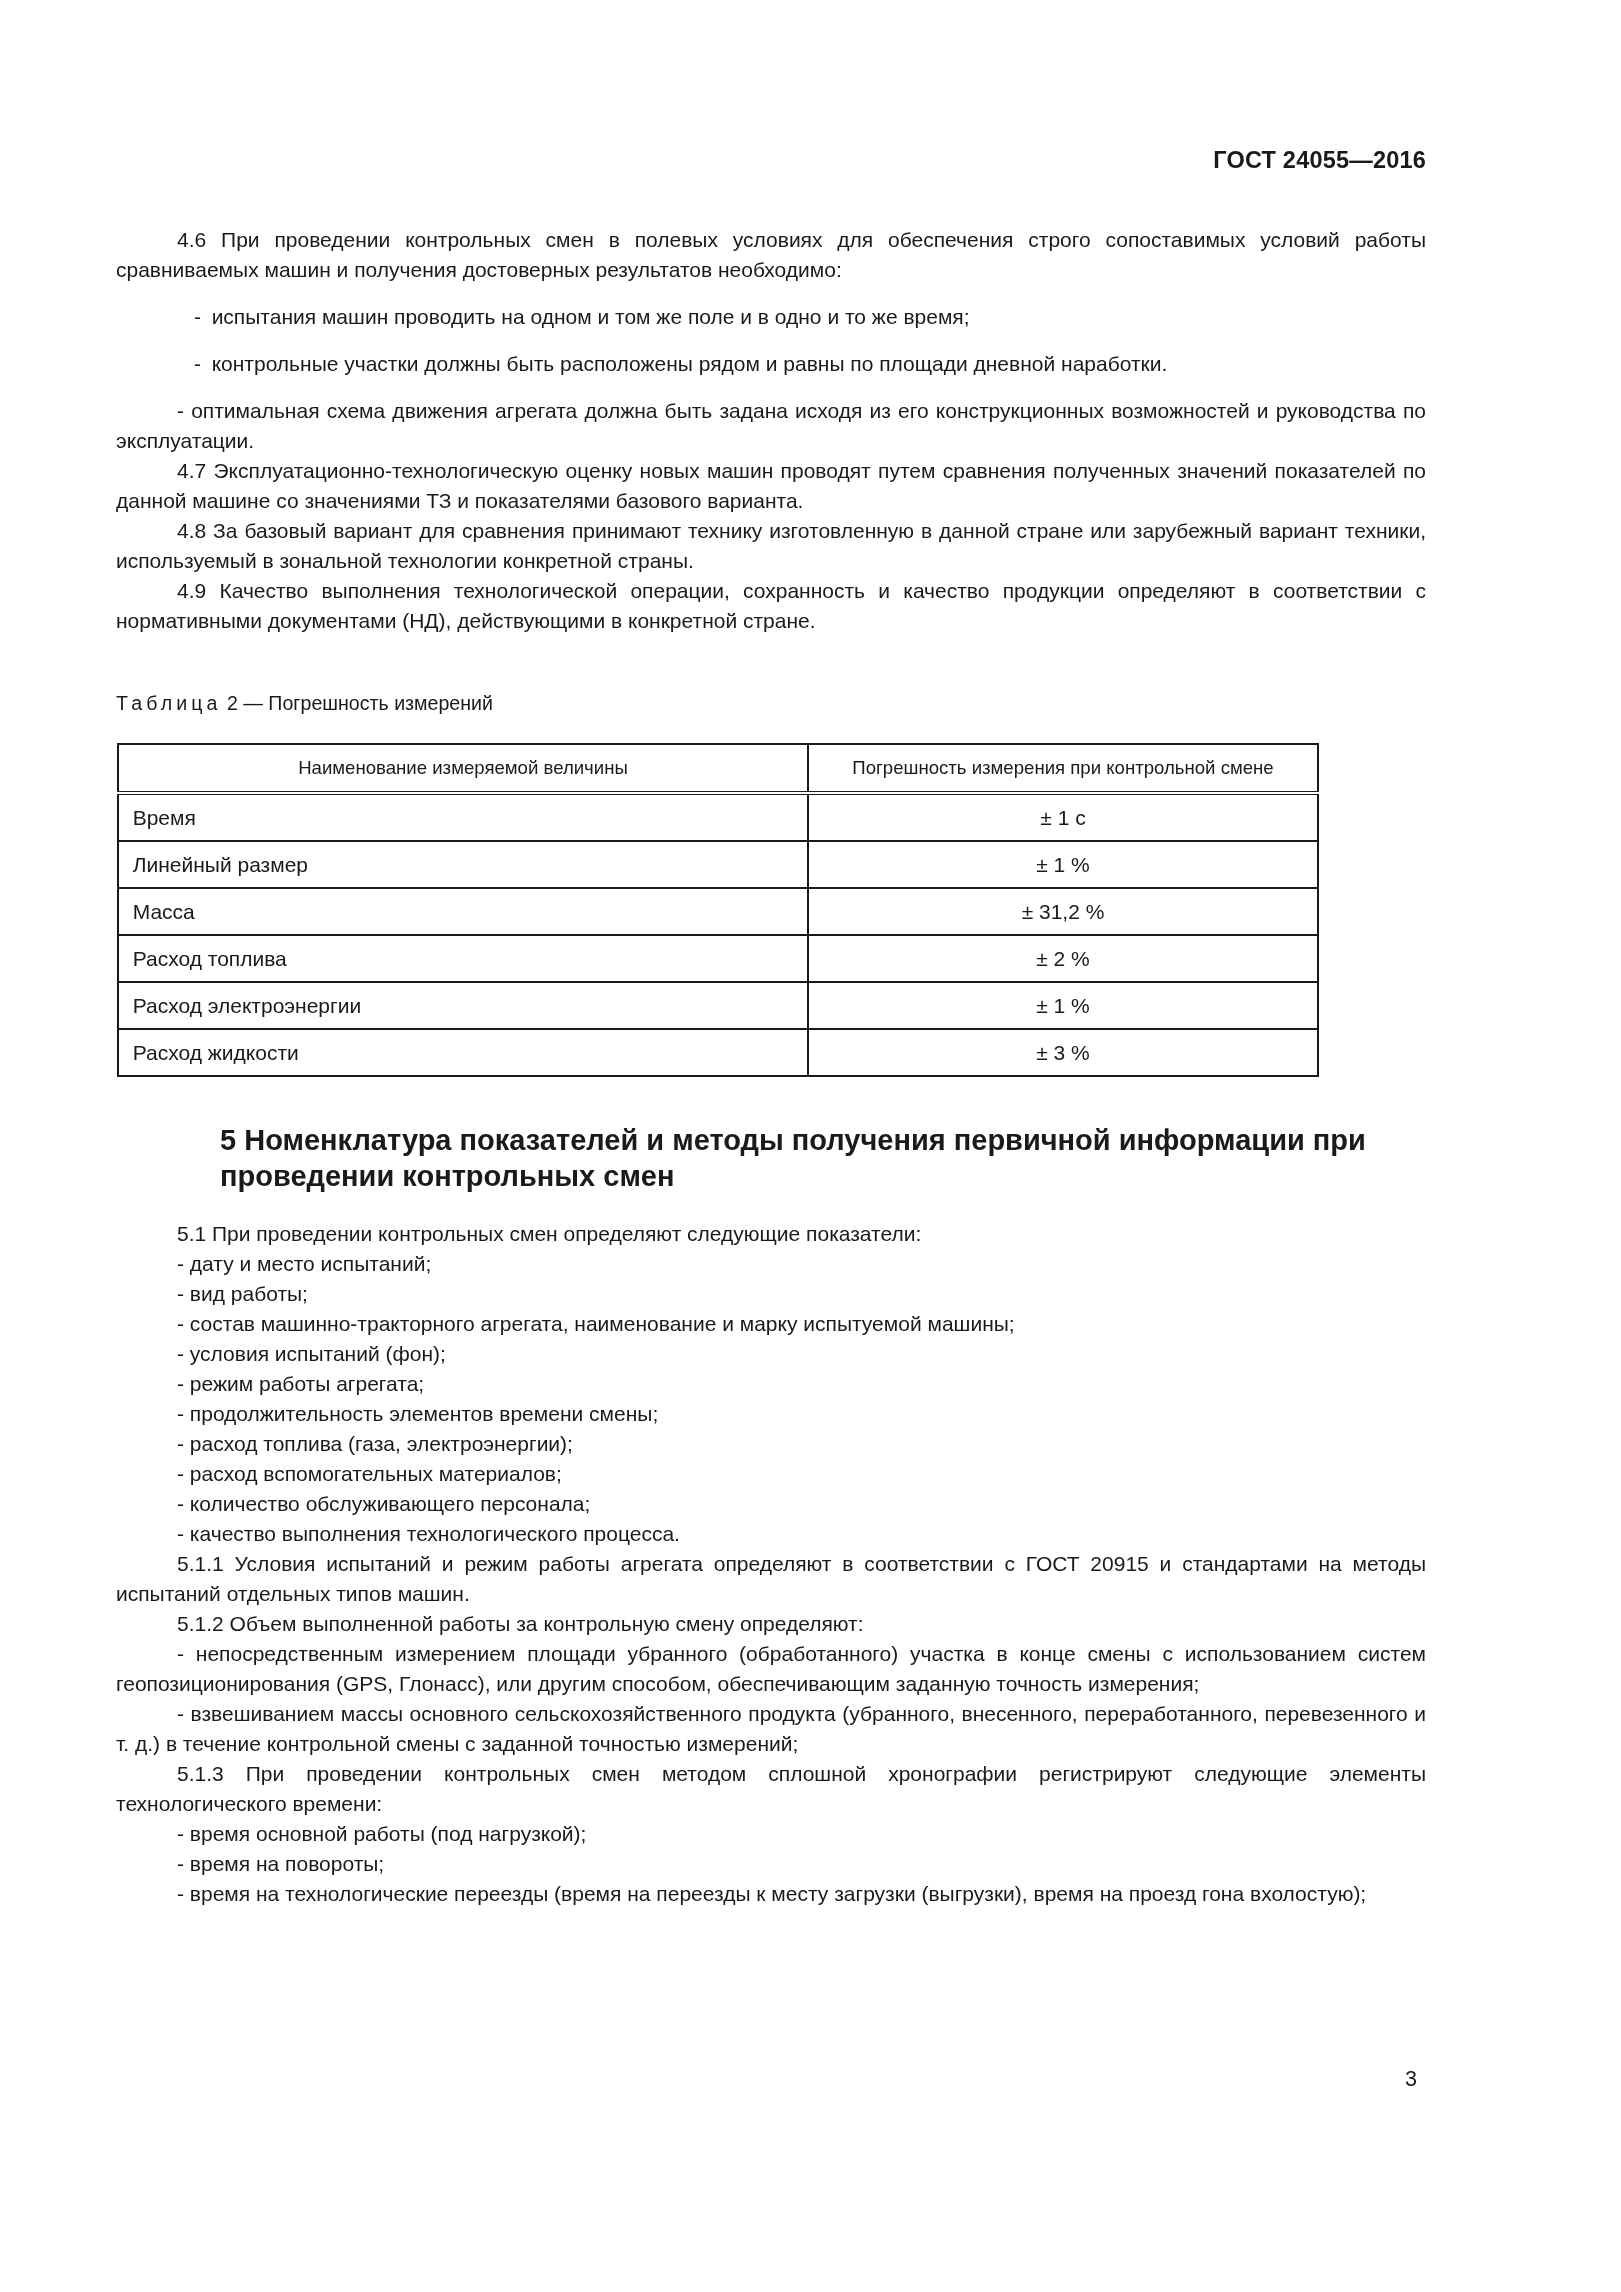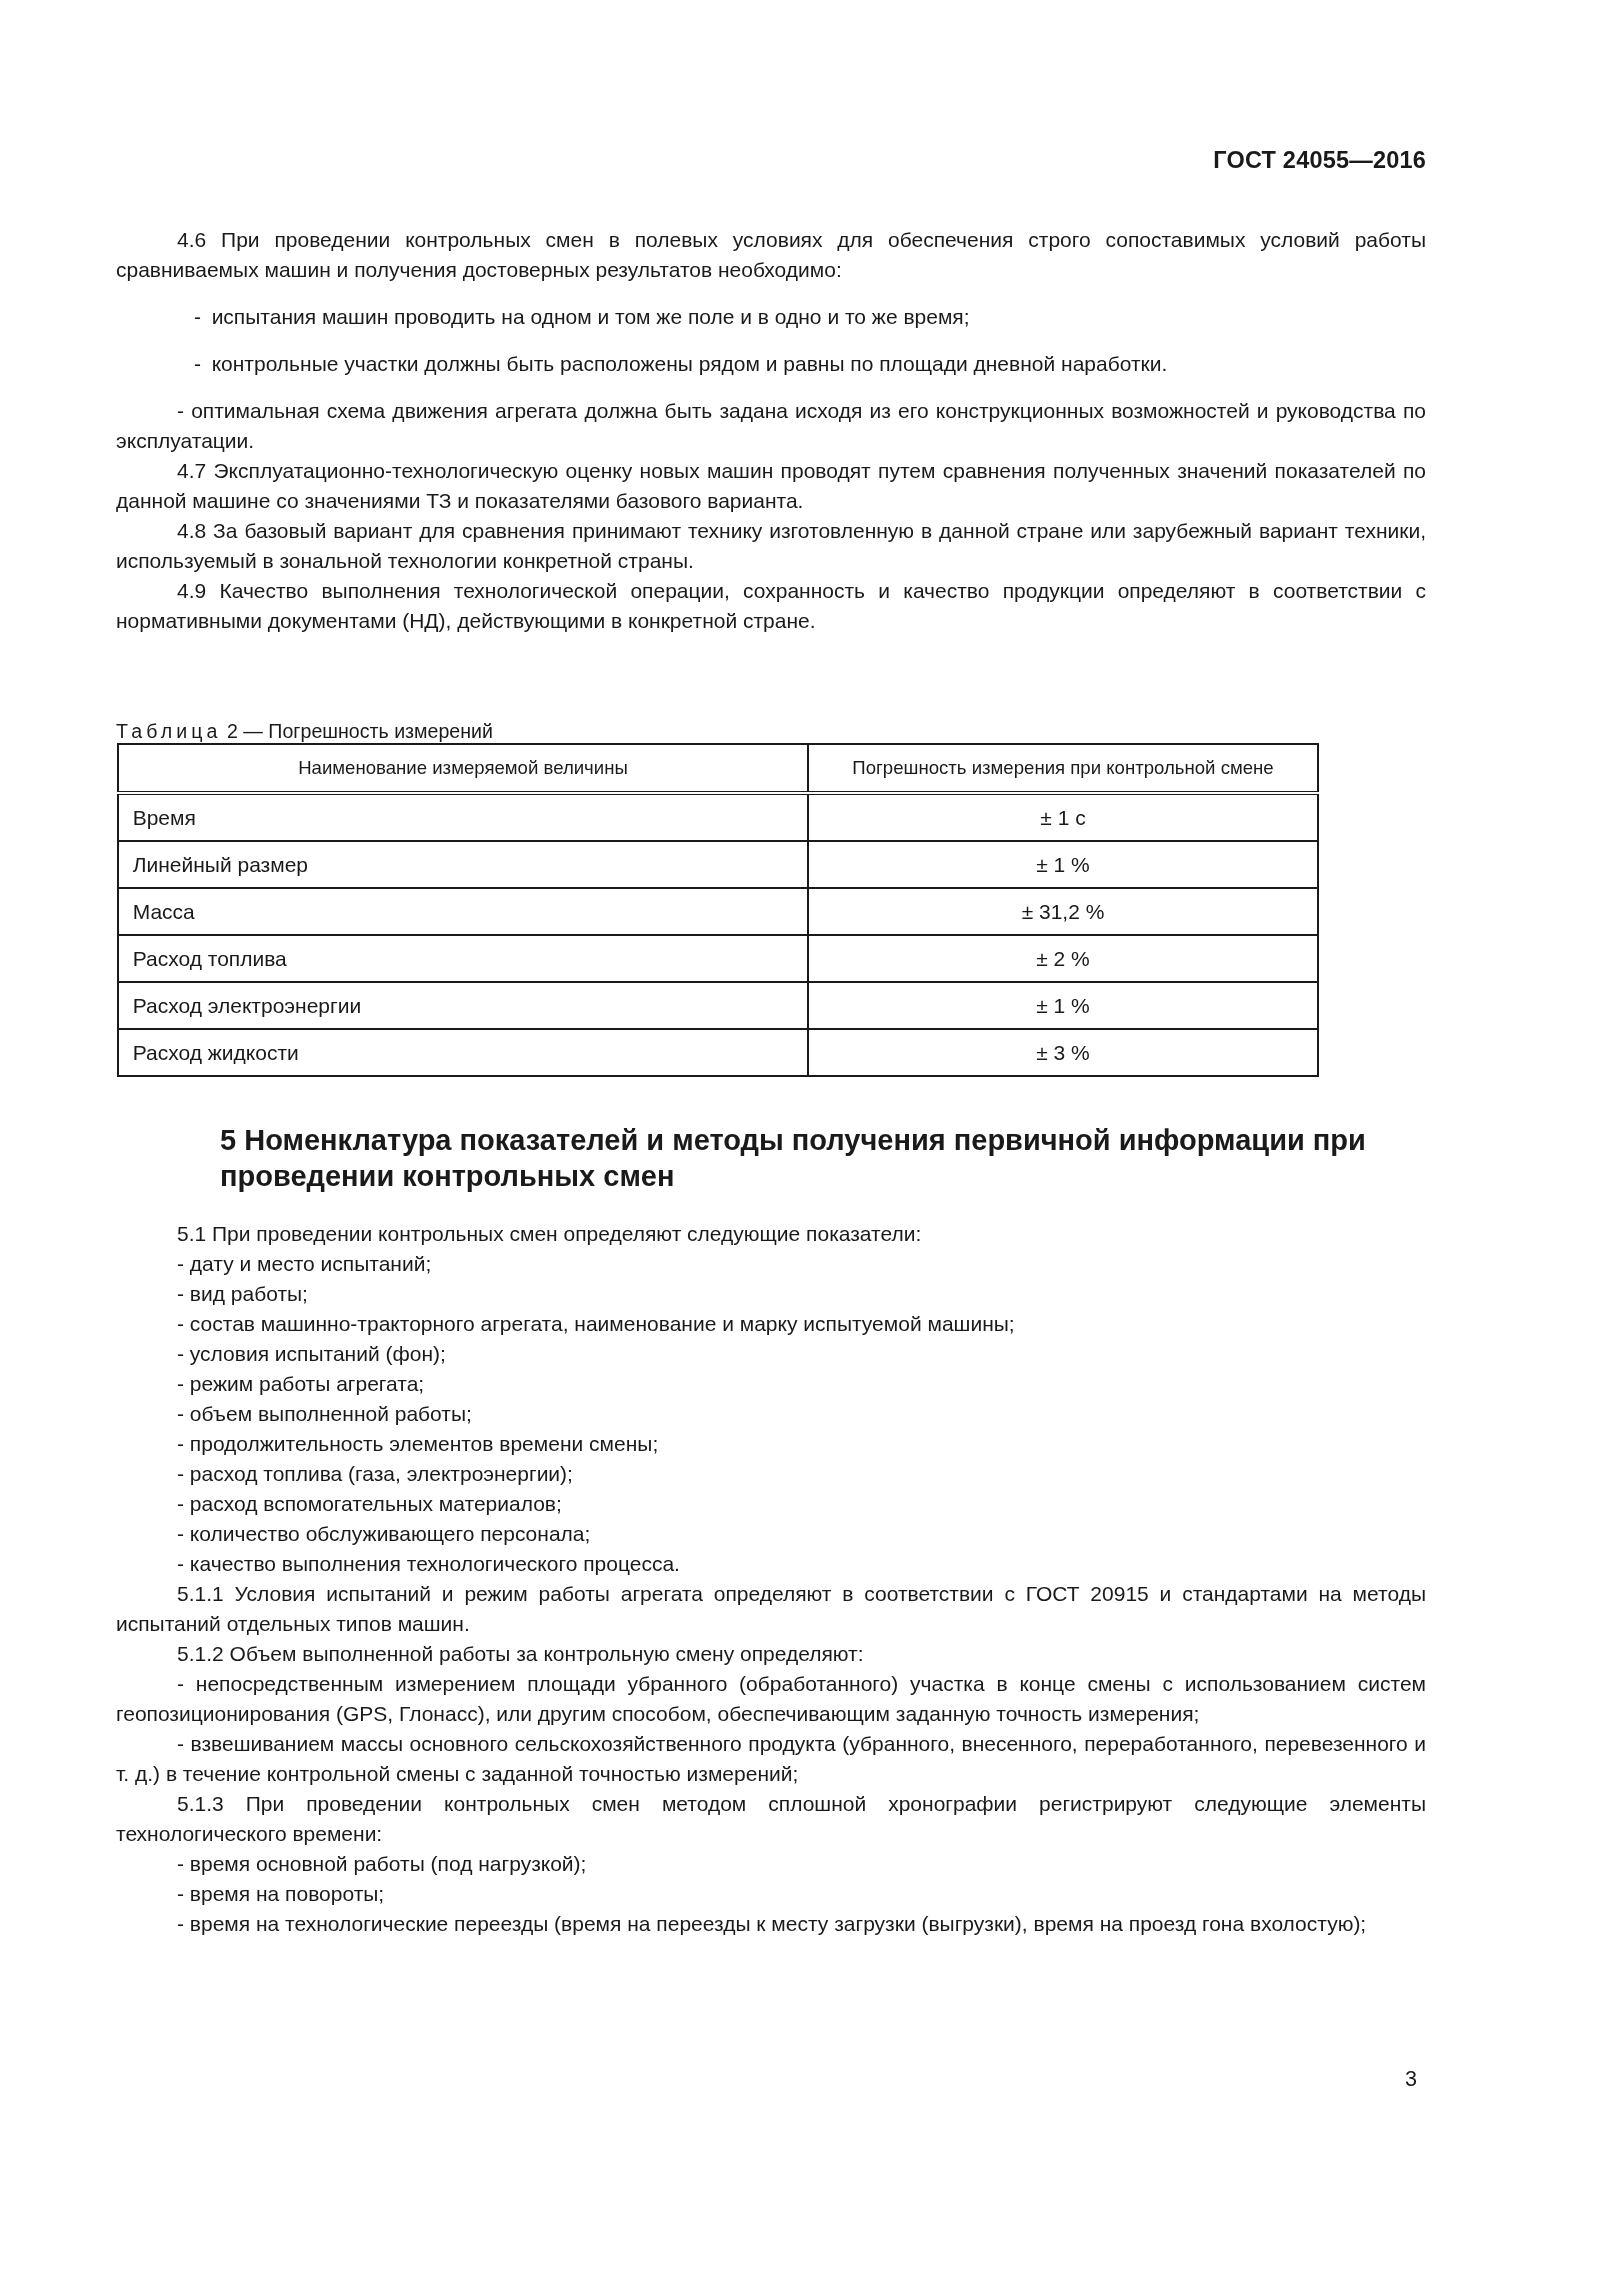--- a/index.html
+++ b/index.html
@@ -17,21 +17,21 @@
     text-align: justify;
   }
   .p { margin: 0; text-indent: 61px; }
   .p.noindent { text-indent: 0; }
   .li { margin: 17px; padding-left: 61px; text-indent: 0; }
   .li .dash { display: inline-block; width: 11.8px; }
   .li-flush { margin: 0; padding-left: 61px; }
   .li-wrap { margin: 0; text-indent: 61px; }
 
   .table-caption {
-    position: absolute; left: 116px; top: 720px;
+    position: absolute; left: 116px; top: 692px;
     font-size: 19.6px;
   }
   .table-caption .spaced { letter-spacing: 4.1px; }
 
   table.meas {
     position: absolute; left: 117px; top: 743px; width: 1202px;
     border-collapse: collapse; font-size: 21px;
   }
   table.meas td, table.meas th {
     border: 2px solid #1a1a1a; padding: 0 13.7px; height: 45px;
@@ -111,21 +111,20 @@
 
 <div class="section-title">5 Номенклатура показателей и методы получения первичной информации при проведении контрольных смен</div>
 
 <div class="body-block" style="top: 1219px;">
   <p class="p noindent" style="padding-left:61px;">5.1 При проведении контрольных смен определяют следующие показатели:</p>
   <p class="li-flush">- <span>дату и место испытаний;</span></p>
   <p class="li-flush">- <span>вид работы;</span></p>
   <p class="li-flush">- <span>состав машинно-тракторного агрегата, наименование и марку испытуемой машины;</span></p>
   <p class="li-flush">- <span>условия испытаний (фон);</span></p>
   <p class="li-flush">- <span>режим работы агрегата;</span></p>
-  <p class="li-flush">- <span>объем выполненной работы;</span></p>
   <p class="li-flush">- <span>продолжительность элементов времени смены;</span></p>
   <p class="li-flush">- <span>расход топлива (газа, электроэнергии);</span></p>
   <p class="li-flush">- <span>расход вспомогательных материалов;</span></p>
   <p class="li-flush">- <span>количество обслуживающего персонала;</span></p>
   <p class="li-flush">- <span>качество выполнения технологического процесса.</span></p>
   <p class="p">5.1.1 Условия испытаний и режим работы агрегата определяют в соответствии с ГОСТ 20915 и стандартами на методы испытаний отдельных типов машин.</p>
   <p class="p">5.1.2 Объем выполненной работы за контрольную смену определяют:</p>
   <p class="p">- непосредственным измерением площади убранного (обработанного) участка в конце смены с использованием систем геопозиционирования (GPS, Глонасс), или другим способом, обеспечивающим заданную точность измерения;</p>
   <p class="p">- взвешиванием массы основного сельскохозяйственного продукта (убранного, внесенного, переработанного, перевезенного и т. д.) в течение контрольной смены с заданной точностью измерений;</p>
   <p class="p">5.1.3 При проведении контрольных смен методом сплошной хронографии регистрируют следующие элементы технологического времени:</p>

